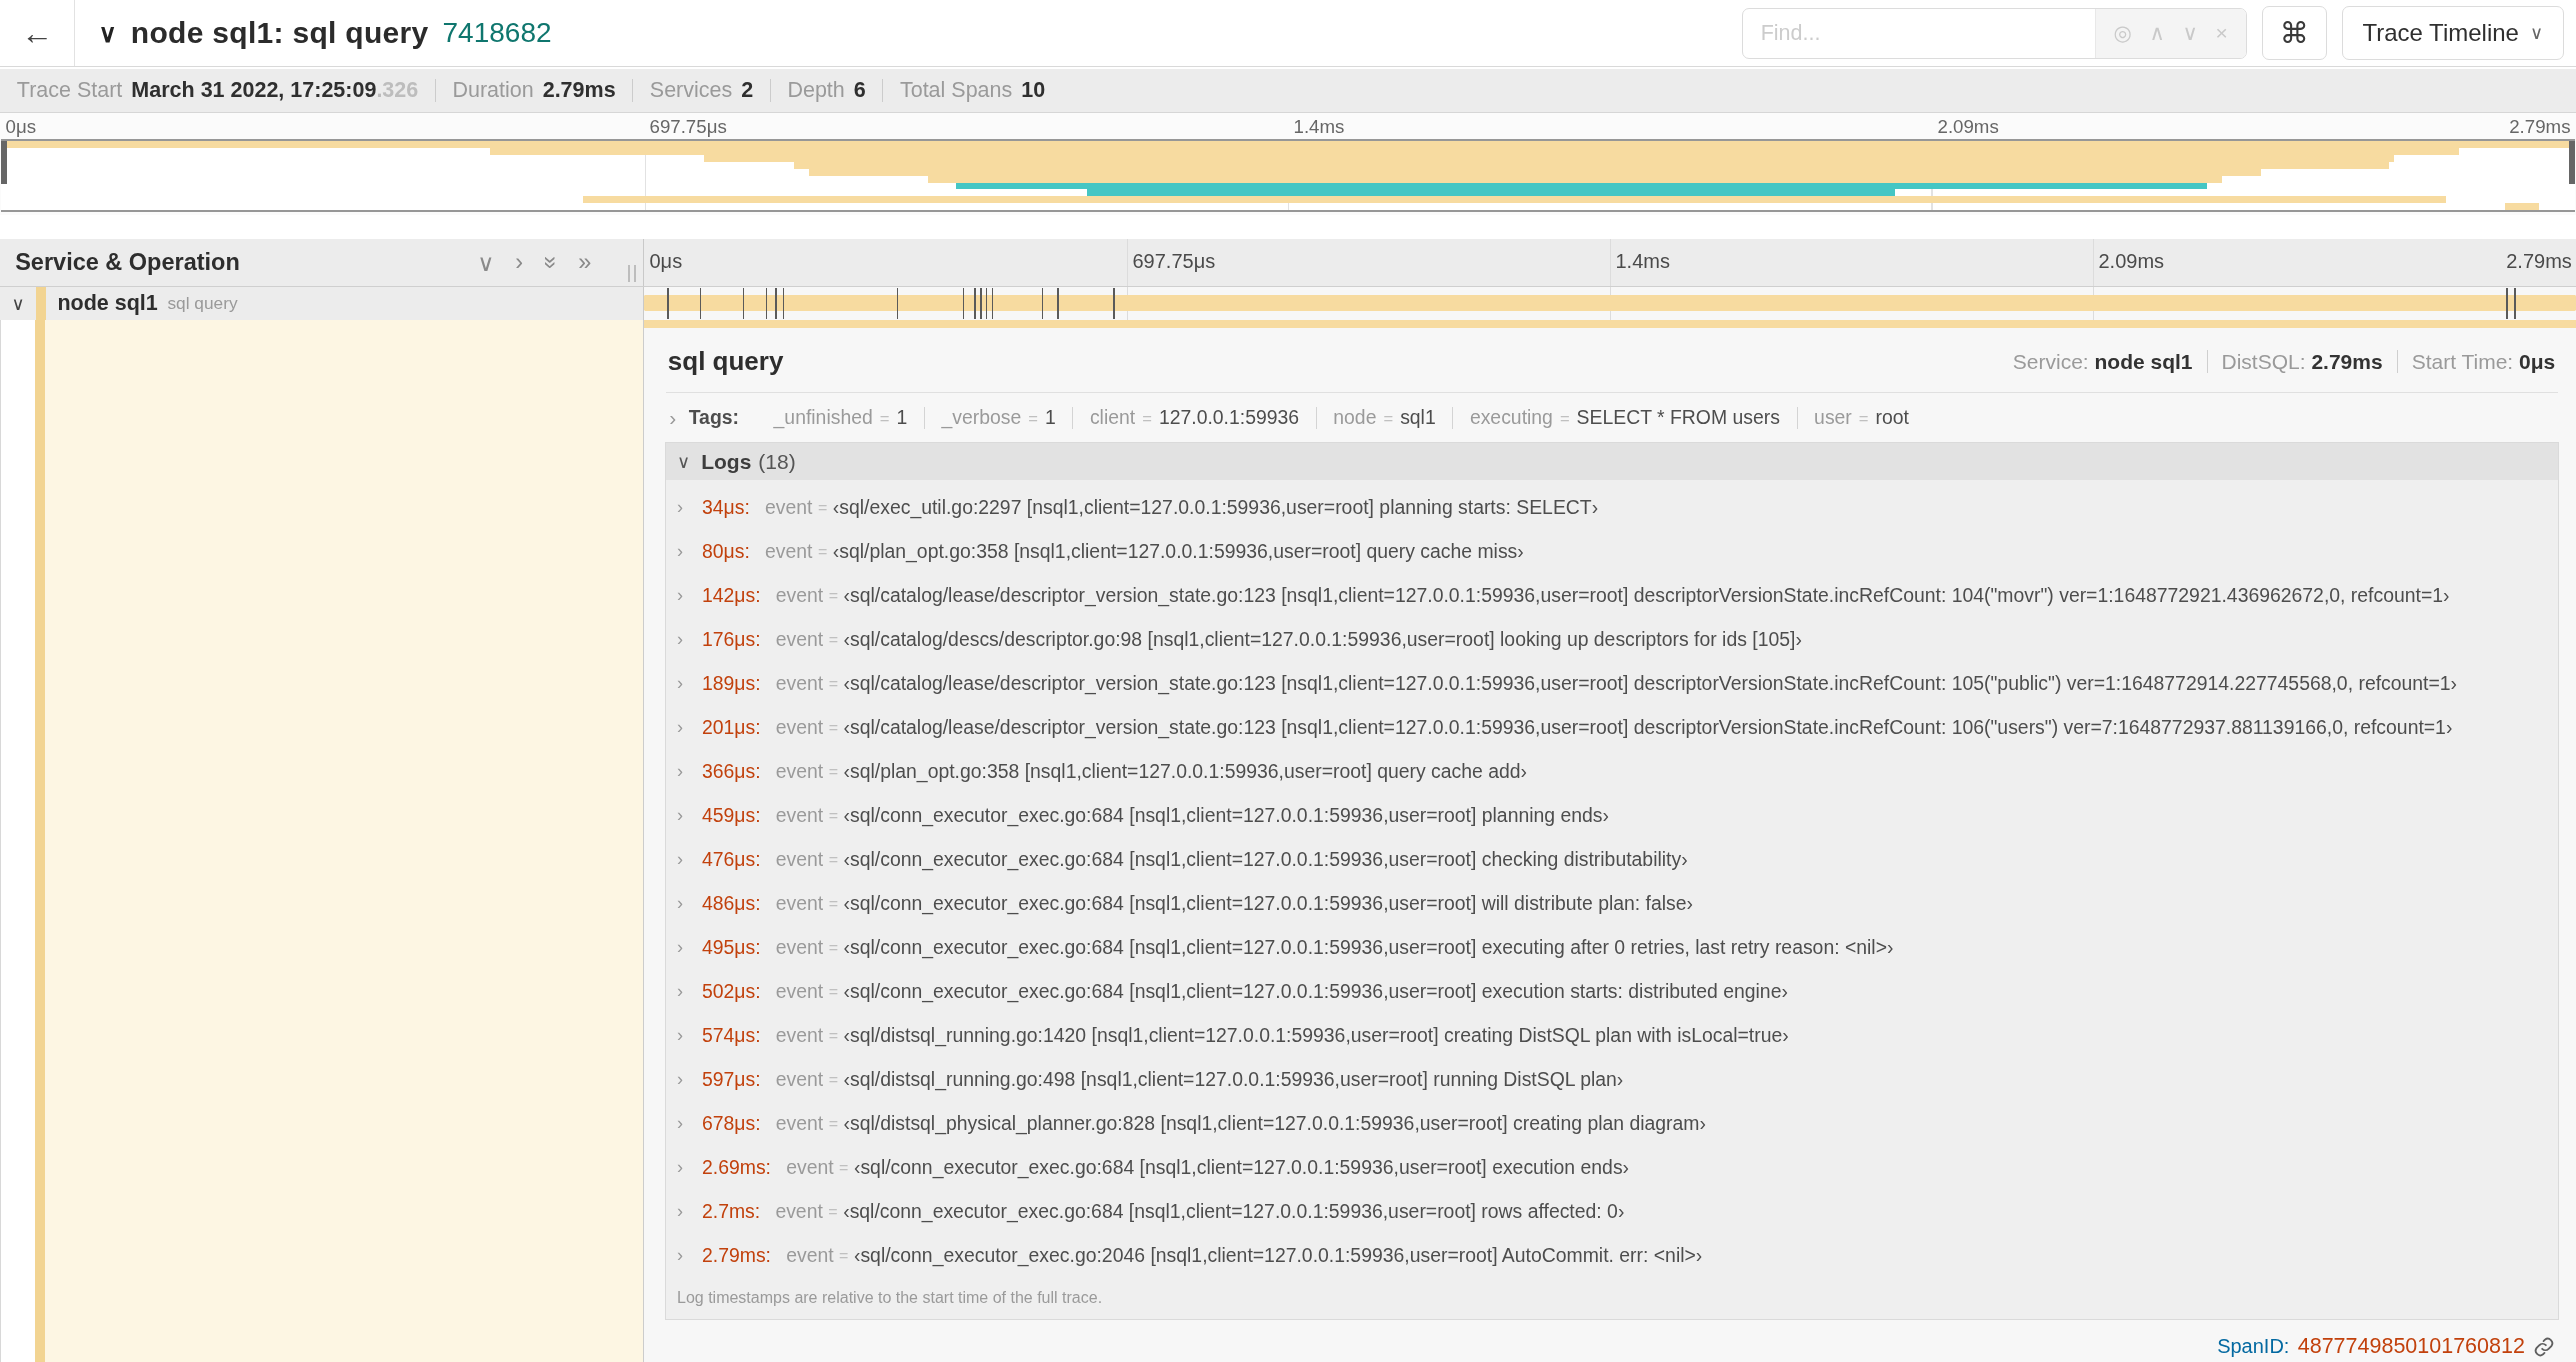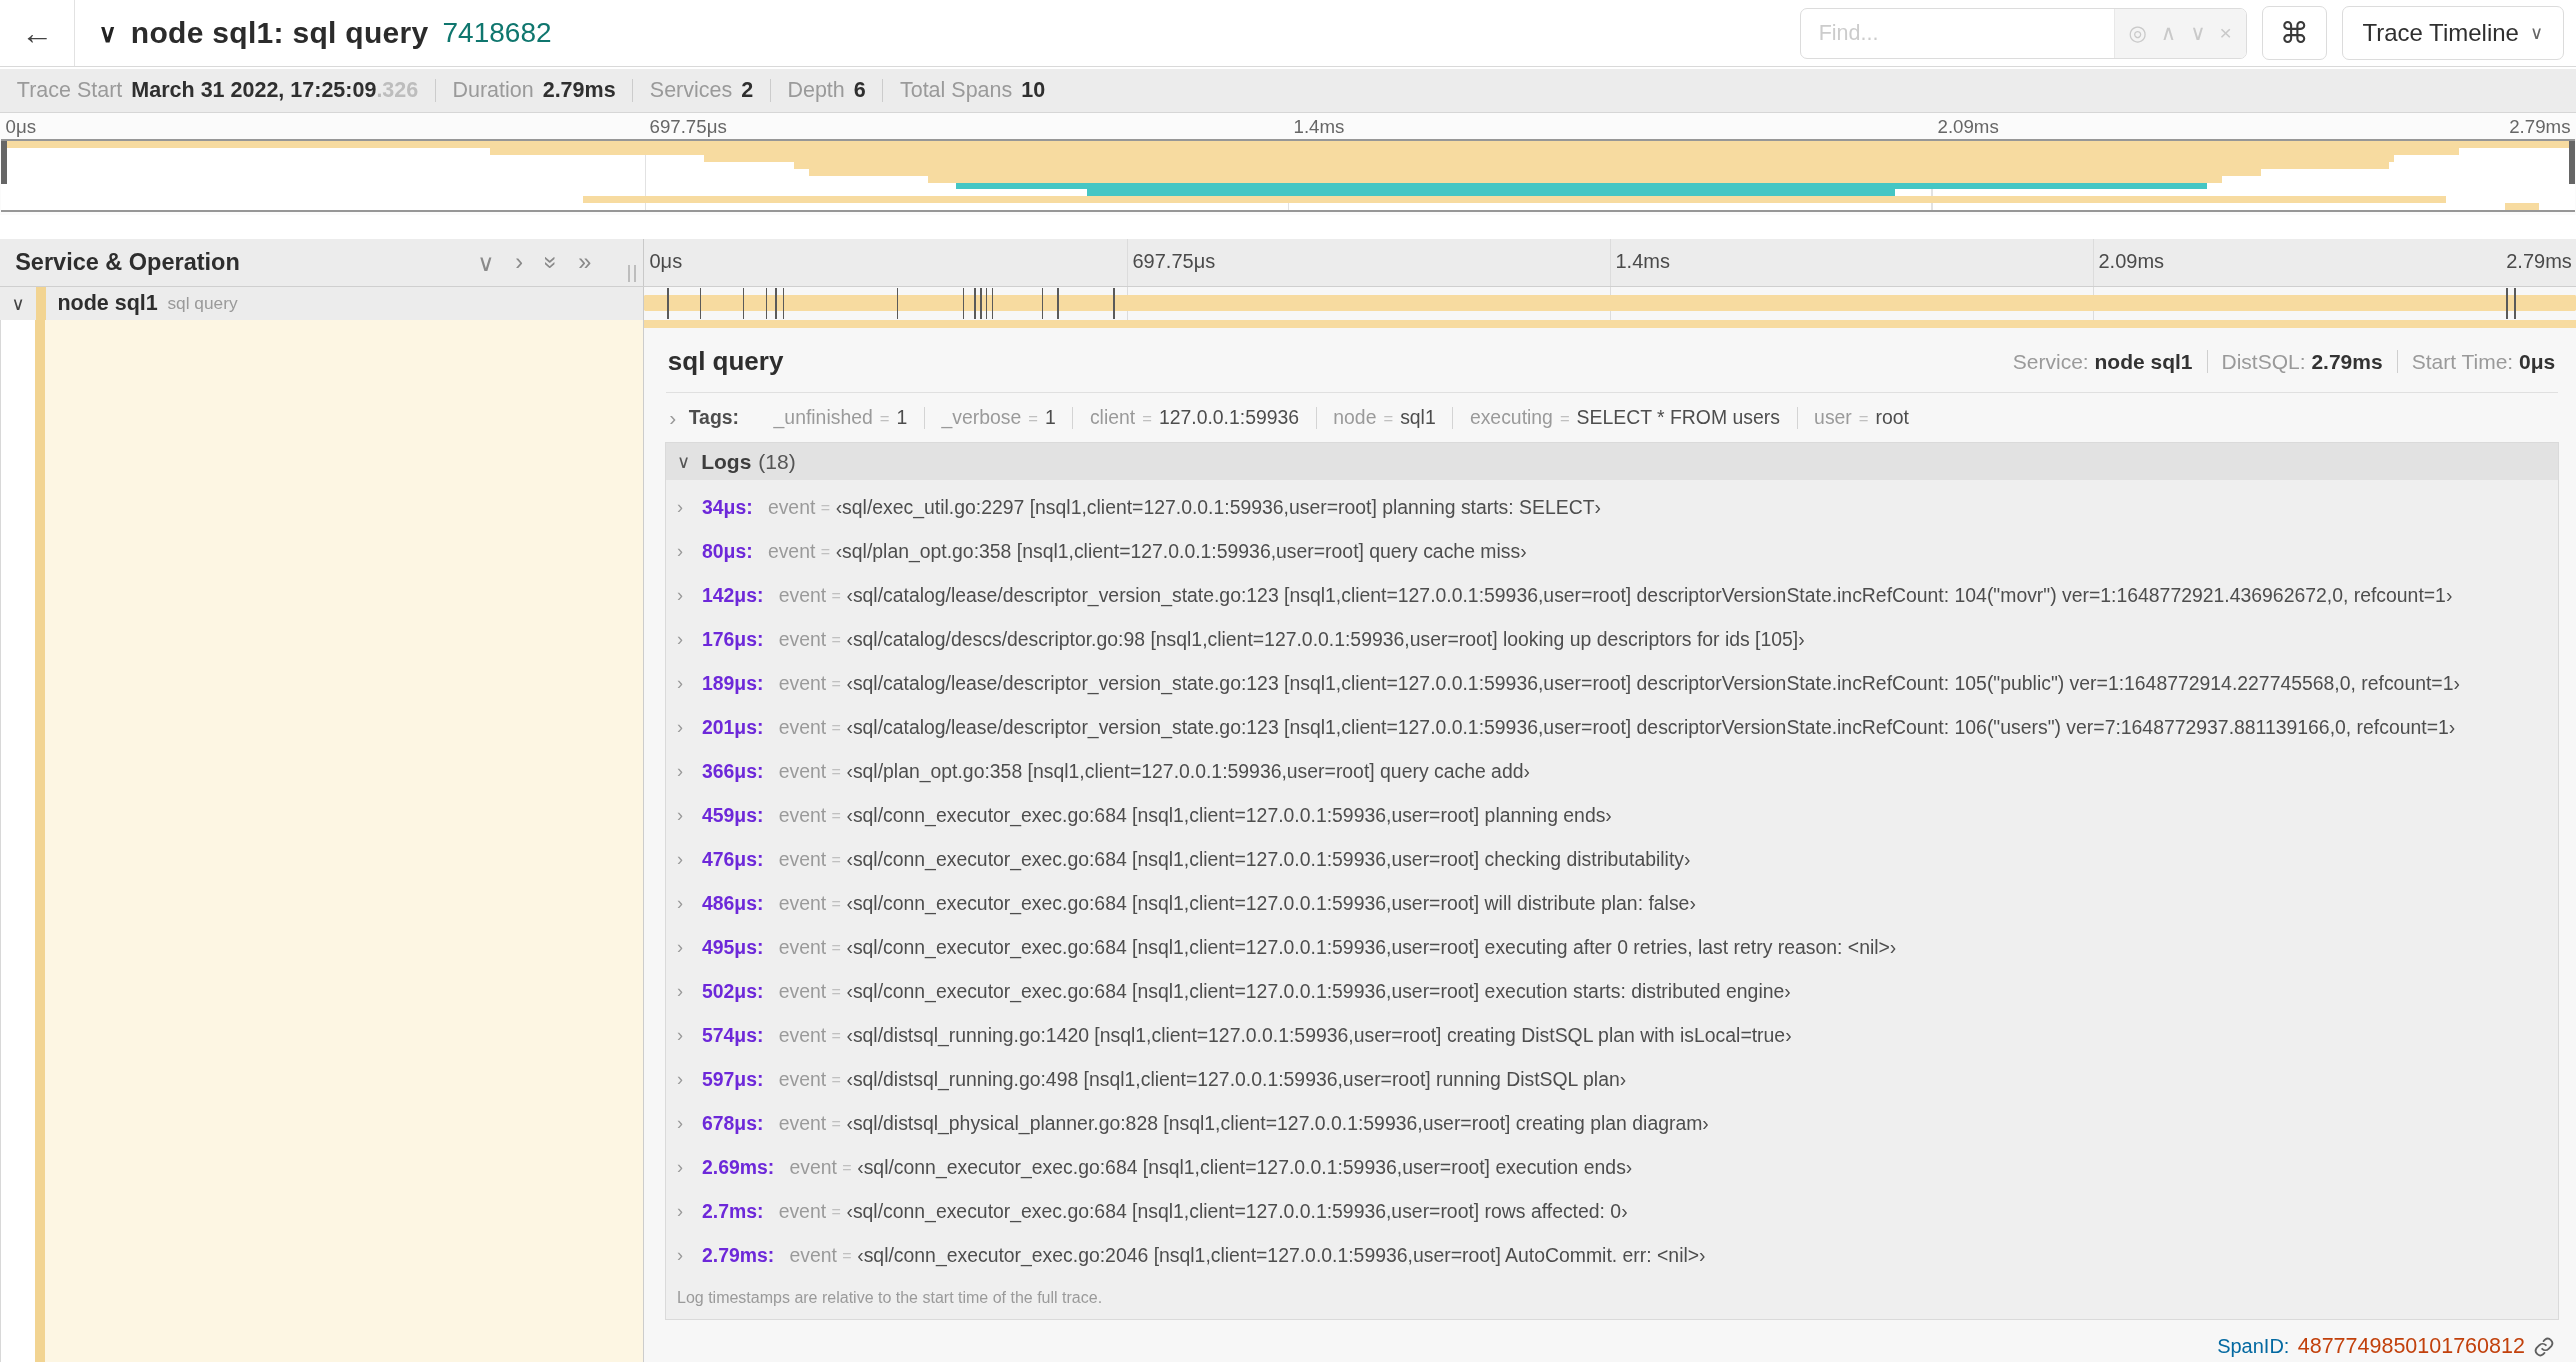--- a/index.html
+++ b/index.html
@@ -7,21 +7,21 @@
   body { font-family:"Liberation Sans", sans-serif; background:#fff; position:relative; overflow:hidden; color:#333; }
 
   
   .header { position:absolute; top:0; left:0; right:0; height:67px; background:#fff; border-bottom:1.4px solid #d9d9d9; display:flex; align-items:center; }
   .back-box { width:75px; height:100%; border-right:1.4px solid #e2e2e2; display:flex; align-items:center; justify-content:center; font-size:32px; color:#444; cursor:pointer; }
   .title-wrap { display:flex; align-items:center; gap:14px; margin-left:23.5px; }
   .title-chevron { font-size:25px; font-weight:700; color:#222; }
   .page-title { font-size:30px; font-weight:700; color:#2b2b2b; letter-spacing:0.3px; }
   .trace-id { font-size:28px; color:#0f766e; font-weight:500; }
   .header-right { margin-left:auto; display:flex; align-items:center; gap:15.2px; margin-right:12.5px; }
-  .find-box { width:447px; height:51px; border:1.4px solid #dcdcdc; border-radius:7px; display:flex; overflow:hidden; background:#fff; }
+  .find-box { width:505px; height:51px; border:1.4px solid #dcdcdc; border-radius:7px; display:flex; overflow:hidden; background:#fff; }
   .find-input { flex:1; border:none; outline:none; padding:0 18px; font-size:21.5px; color:#333; font-family:"Liberation Sans",sans-serif; background:transparent; }
   .find-input::placeholder { color:#ccc; }
   .find-controls { width:151px; background:#f4f4f4; border-left:1.4px solid #e8e8e8; display:flex; align-items:center; justify-content:space-evenly; color:#c9c9c9; font-size:21px; }
   .find-controls span { cursor:default; }
   .kbd-btn { width:65px; height:54px; border:1.4px solid #dcdcdc; border-radius:7px; display:flex; align-items:center; justify-content:center; font-size:29px; color:#3a3a3a; background:#fff; cursor:pointer; }
   .view-btn { height:54px; border:1.4px solid #dcdcdc; border-radius:7px; display:flex; align-items:center; gap:11px; padding:0 19.4px; font-size:24px; color:#2f2f2f; background:#fff; cursor:pointer; }
   .view-btn .caret { font-size:18px; color:#666; }
 
   
   .tracebar { position:absolute; top:69px; left:0; right:0; height:44px; background:#ececec; border-bottom:1.4px solid #d6d6d6; display:flex; align-items:center; padding-left:14px; font-size:21.5px; }
@@ -91,21 +91,21 @@
   .tag-divider { width:0; height:22px; border-left:1.4px solid #d4d4d4; }
 
   .logs-box { border:1.4px solid #dadada; margin-top:1.4px; }
   .logs-header { background:#e2e2e2; height:37px; display:flex; align-items:center; padding-left:11px; font-size:21px; cursor:pointer; }
   .logs-chevron { color:#555; font-size:18px; margin-right:11px; }
   .logs-title { font-weight:700; color:#3d3d3d; margin-right:7px; }
   .logs-count { color:#555; }
   .logs-body { background:#efefef; padding-top:5.5px; }
   .log-row { height:44px; display:flex; align-items:center; padding-left:11px; font-size:19.4px; white-space:nowrap; overflow:hidden; cursor:pointer; }
   .log-chevron { color:#999; font-size:18px; width:25px; }
-  .log-time { font-weight:700; color:#6d28d9; margin-right:15.2px; }
+  .log-time { font-weight:400; color:#c2410c; margin-right:15.2px; }
   .log-key { color:#9a9a9a; margin-right:5.5px; }
   .log-eq { color:#c0c0c0; font-size:16px; margin-right:5.5px; }
   .log-value { color:#4d4d4d; }
   .logs-foot { font-size:16px; color:#9a9a9a; padding:11px 11px 12.5px; }
 
   .span-footer { display:flex; align-items:center; justify-content:flex-end; gap:8.3px; padding:14px 4.2px 0 0; }
   .spanid-label { color:#0369a1; font-size:20px; }
   .spanid-value { color:#c2410c; font-size:21.5px; }
   .link-icon { width:22px; height:22px; color:#5f5f5f; cursor:pointer; }
 </style>

